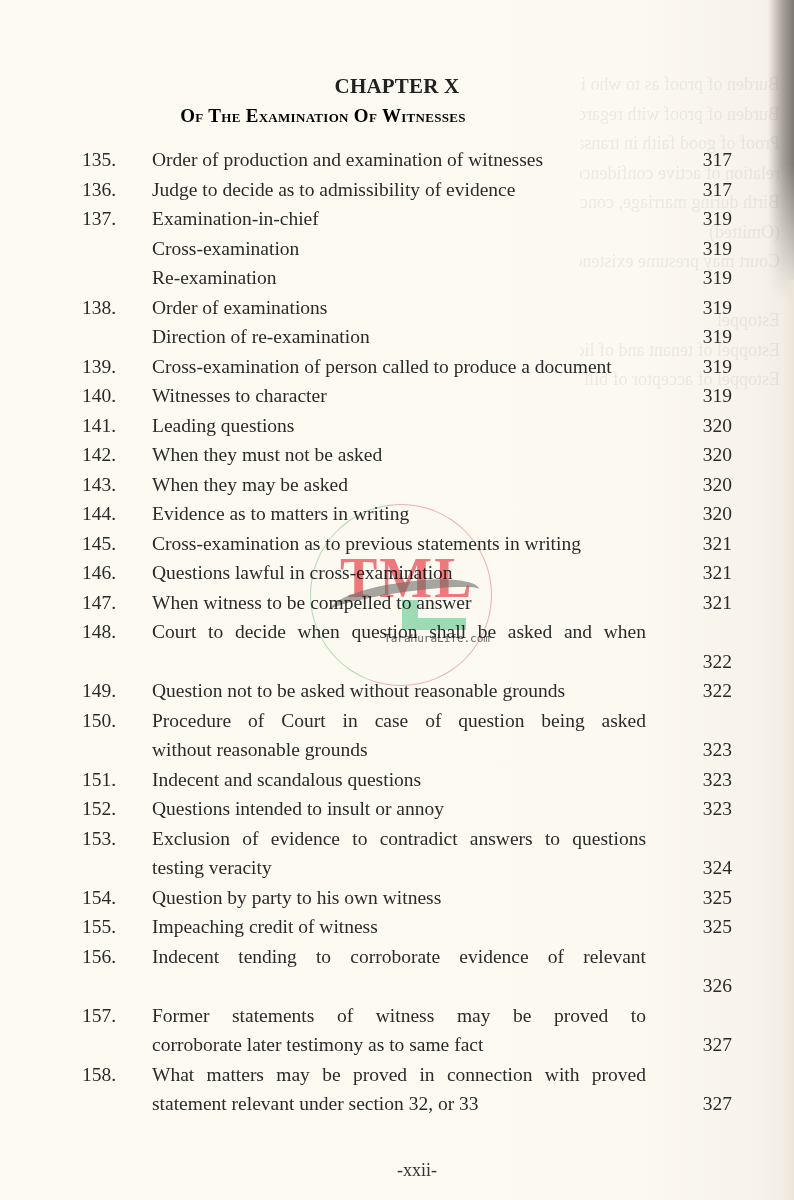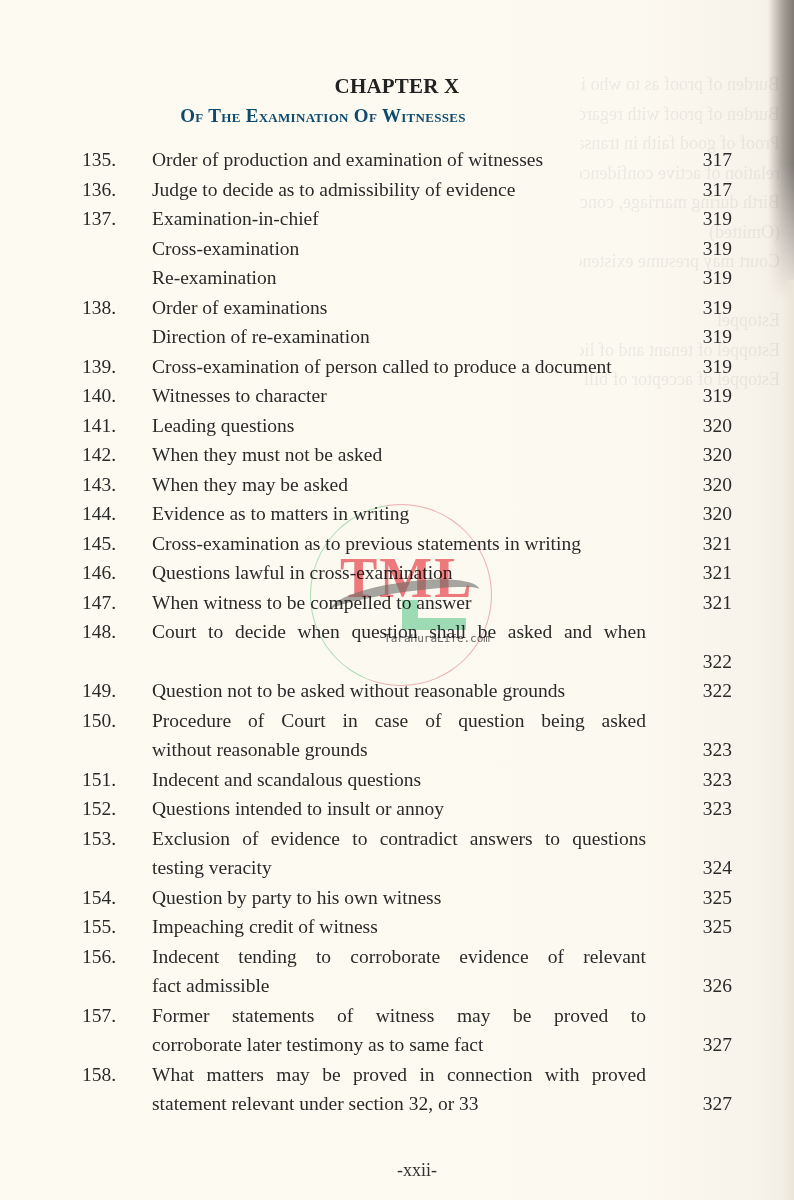--- a/index.html
+++ b/index.html
@@ -67,21 +67,21 @@
     }
     .chapter-subtitle {
       position: absolute;
       left: 0;
       width: 646px;
       top: 105px;
       text-align: center;
       font-weight: bold;
       font-size: 19px;
       font-variant: small-caps;
-      color: #0c4a6e;
+      color: #000000;
       letter-spacing: 0.3px;
     }
 
     .toc {
       position: absolute;
       left: 82px;
       top: 145px;
       width: 650px;
     }
     .toc-line {
@@ -356,21 +356,20 @@
       <span class="toc-text">Impeaching credit of witness</span>
       <span class="toc-page">325</span>
     </div>
     <div class="toc-line">
       <span class="toc-num">156.</span>
       <span class="toc-text justify">Indecent tending to corroborate evidence of relevant</span>
       <span class="toc-page"></span>
     </div>
     <div class="toc-line">
       <span class="toc-num"></span>
-      <span class="toc-text">fact admissible</span>
       <span class="toc-page">326</span>
     </div>
     <div class="toc-line">
       <span class="toc-num">157.</span>
       <span class="toc-text justify">Former statements of witness may be proved to</span>
       <span class="toc-page"></span>
     </div>
     <div class="toc-line">
       <span class="toc-num"></span>
       <span class="toc-text">corroborate later testimony as to same fact</span>

